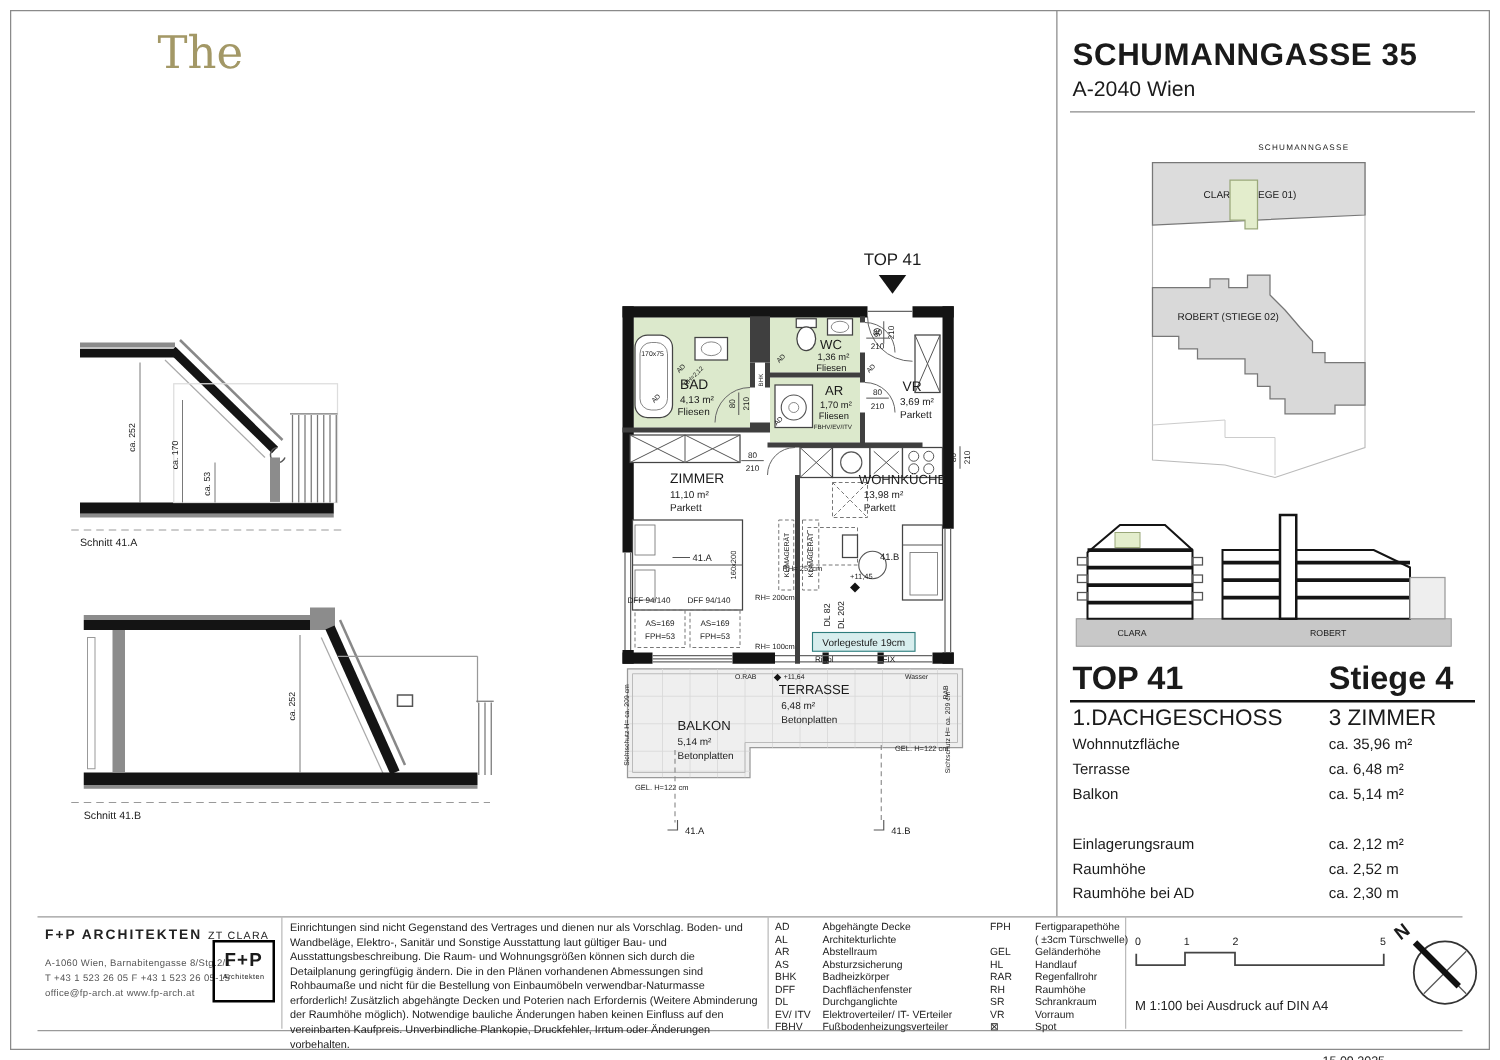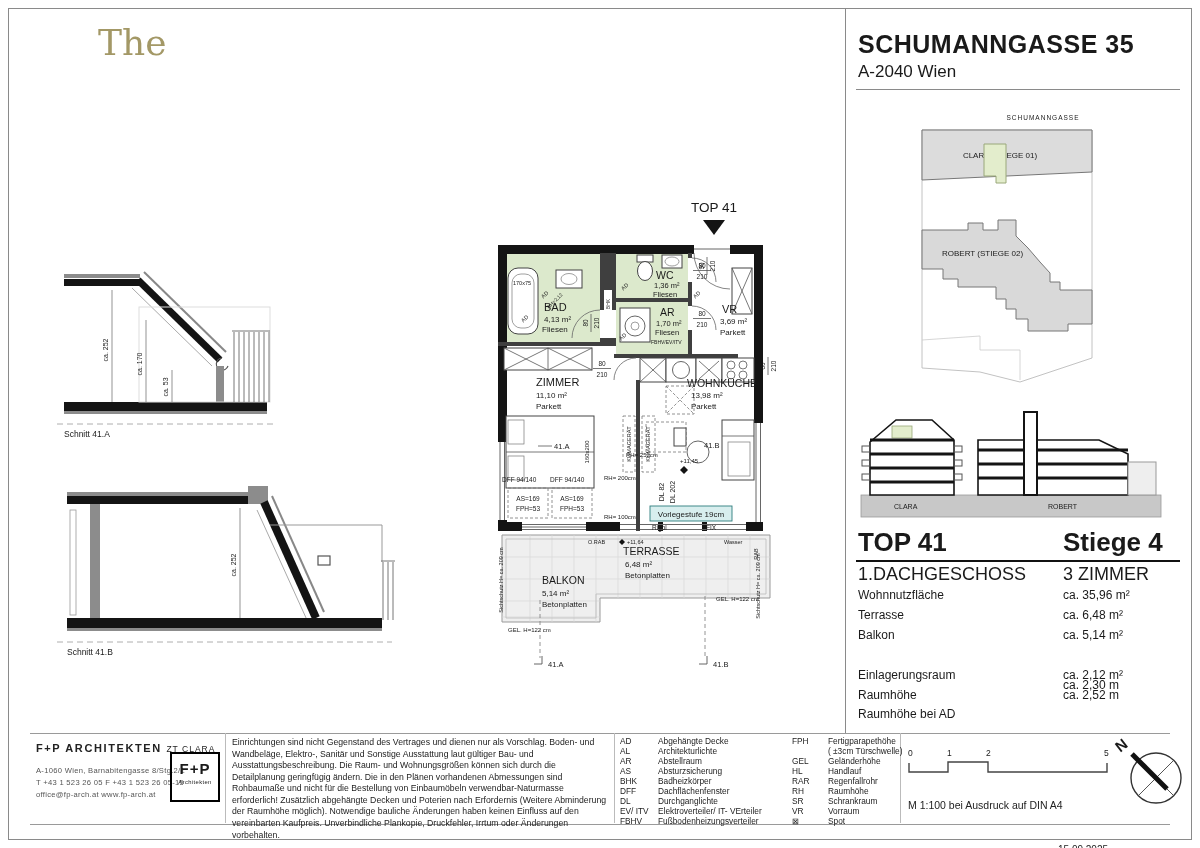--- a/index.html
+++ b/index.html
@@ -3,21 +3,21 @@
 <meta charset="utf-8">
 <style>
   html,body{margin:0;padding:0;background:#fff;width:1200px;height:848px;
     font-family:"Liberation Sans",sans-serif;color:#1a1a1a;overflow:hidden}
   .frame{position:absolute;left:8px;top:8px;width:1182px;height:830px;border:1px solid #8a8a8a}
   .vline{position:absolute;background:#8a8a8a;width:1px}
   .hline{position:absolute;background:#8a8a8a;height:1px}
   
   .logo{position:absolute;left:34px;top:26px;width:240px;color:#a39866;
     font-family:"DejaVu Serif",serif;line-height:0.92}
-  .logo .l1{font-size:36px;margin-left:64px}
+  .logo .l1{font-size:36px;margin-left:92px}
   .logo .l2{font-size:36px;letter-spacing:1px}
   
   .hd-title{position:absolute;left:858px;top:30px;font-size:25px;font-weight:bold;letter-spacing:0.5px}
   .hd-sub{position:absolute;left:858px;top:62px;font-size:17px}
   
   .it{position:absolute;font-weight:bold;font-size:26px}
   .if{position:absolute;font-size:18px}
   .ir{position:absolute;font-size:12px}
   
   .fband{position:absolute;left:30px;top:733px;width:1140px;height:90px;
@@ -539,21 +539,21 @@
 <div class="ir" style="left:858px;top:608px">Terrasse</div>
 <div class="ir" style="left:1063px;top:608px">ca. 6,48 m²</div>
 <div class="ir" style="left:858px;top:628px">Balkon</div>
 <div class="ir" style="left:1063px;top:628px">ca. 5,14 m²</div>
 
 <div class="ir" style="left:858px;top:668px">Einlagerungsraum</div>
 <div class="ir" style="left:1063px;top:668px">ca. 2,12 m²</div>
 <div class="ir" style="left:858px;top:688px">Raumhöhe</div>
 <div class="ir" style="left:1063px;top:688px">ca. 2,52 m</div>
 <div class="ir" style="left:858px;top:707px">Raumhöhe bei AD</div>
-<div class="ir" style="left:1063px;top:678px">ca. 2,30 m</div>
+<div class="ir" style="left:1063px;top:707px">ca. 2,30 m</div>
 
 <div class="fband"></div>
 <div class="vline" style="left:225px;top:733px;height:90px;background:#bbb"></div>
 <div class="vline" style="left:614px;top:733px;height:90px;background:#bbb"></div>
 <div class="vline" style="left:900px;top:733px;height:90px;background:#bbb"></div>
 
 <div class="firm-name">
   <b>F+P ARCHITEKTEN</b>
   <span class="firm-suffix">ZT CLARA</span>
 </div>

